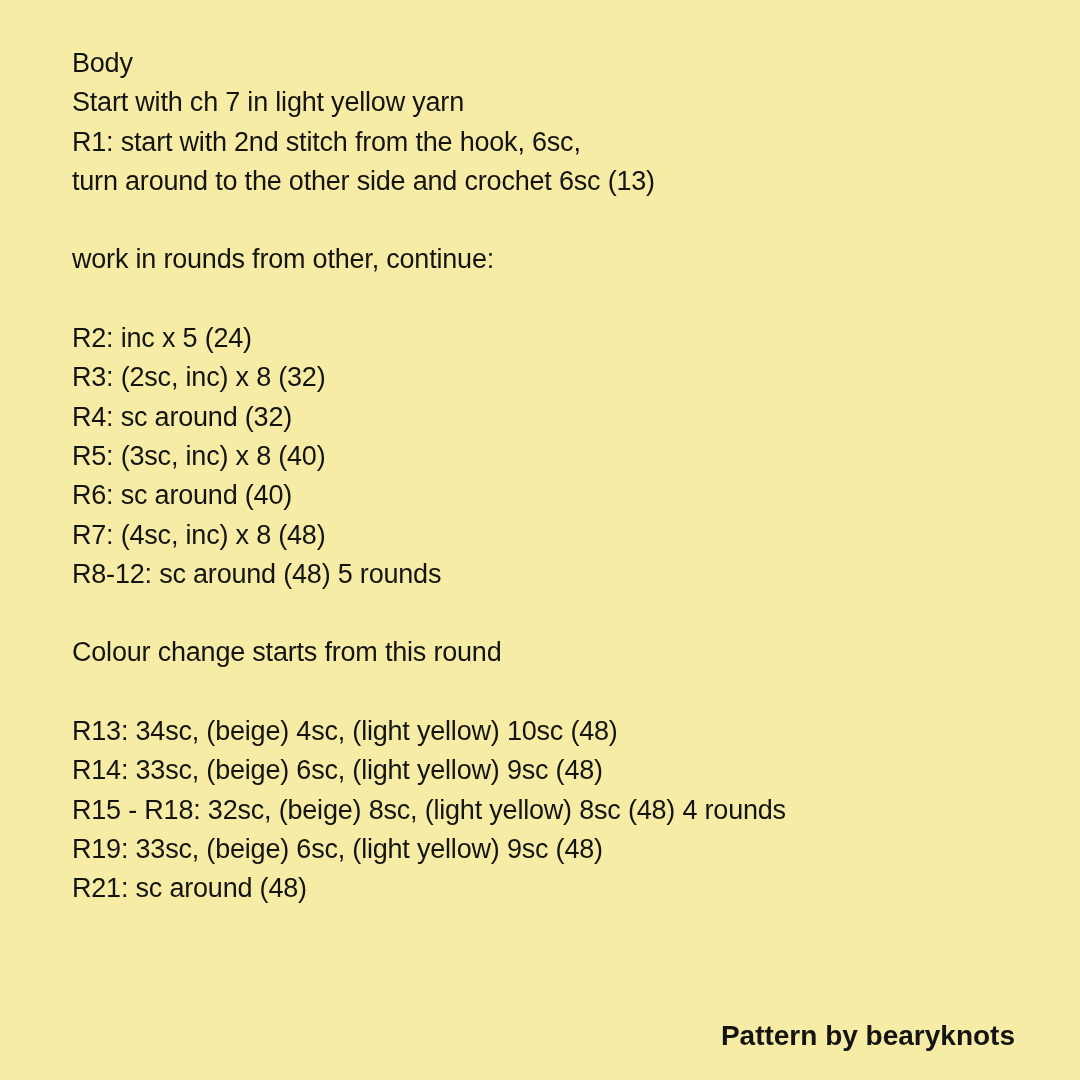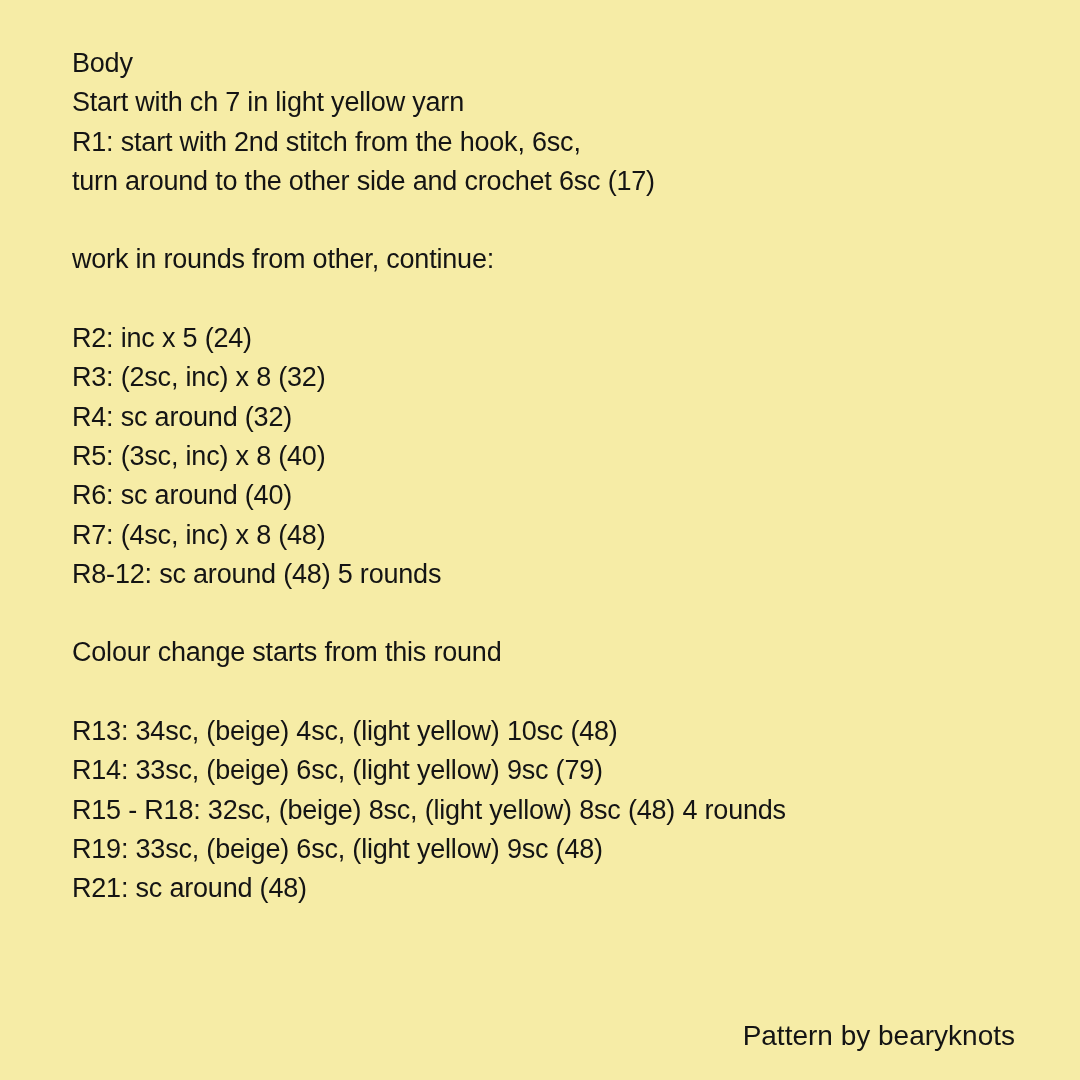--- a/index.html
+++ b/index.html
@@ -31,43 +31,44 @@
     .blank {
       height: 39.3px;
     }
     .footer {
       position: absolute;
       right: 65px;
       top: 1016px;
       font-size: 28px;
       line-height: 40px;
       white-space: nowrap;
+      font-weight: bold;
     }
   </style>
 </head>
 <body>
 
 <div class="page">
   <div class="line">Body</div>
   <div class="line">Start with ch 7 in light yellow yarn</div>
   <div class="line">R1: start with 2nd stitch from the hook, 6sc,</div>
-  <div class="line">turn around to the other side and crochet 6sc (17)</div>
+  <div class="line">turn around to the other side and crochet 6sc (13)</div>
   <div class="blank"></div>
   <div class="line">work in rounds from other, continue:</div>
   <div class="blank"></div>
   <div class="line">R2: inc x 5 (24)</div>
   <div class="line">R3: (2sc, inc) x 8 (32)</div>
   <div class="line">R4: sc around (32)</div>
   <div class="line">R5: (3sc, inc) x 8 (40)</div>
   <div class="line">R6: sc around (40)</div>
   <div class="line">R7: (4sc, inc) x 8 (48)</div>
   <div class="line">R8-12: sc around (48) 5 rounds</div>
   <div class="blank"></div>
   <div class="line">Colour change starts from this round</div>
   <div class="blank"></div>
   <div class="line">R13: 34sc, (beige) 4sc, (light yellow) 10sc (48)</div>
-  <div class="line">R14: 33sc, (beige) 6sc, (light yellow) 9sc (79)</div>
+  <div class="line">R14: 33sc, (beige) 6sc, (light yellow) 9sc (48)</div>
   <div class="line">R15 - R18: 32sc, (beige) 8sc, (light yellow) 8sc (48) 4 rounds</div>
   <div class="line">R19: 33sc, (beige) 6sc, (light yellow) 9sc (48)</div>
   <div class="line">R21: sc around (48)</div>
 </div>
 
 <div class="footer">Pattern by bearyknots</div>
 
 </body></html>

